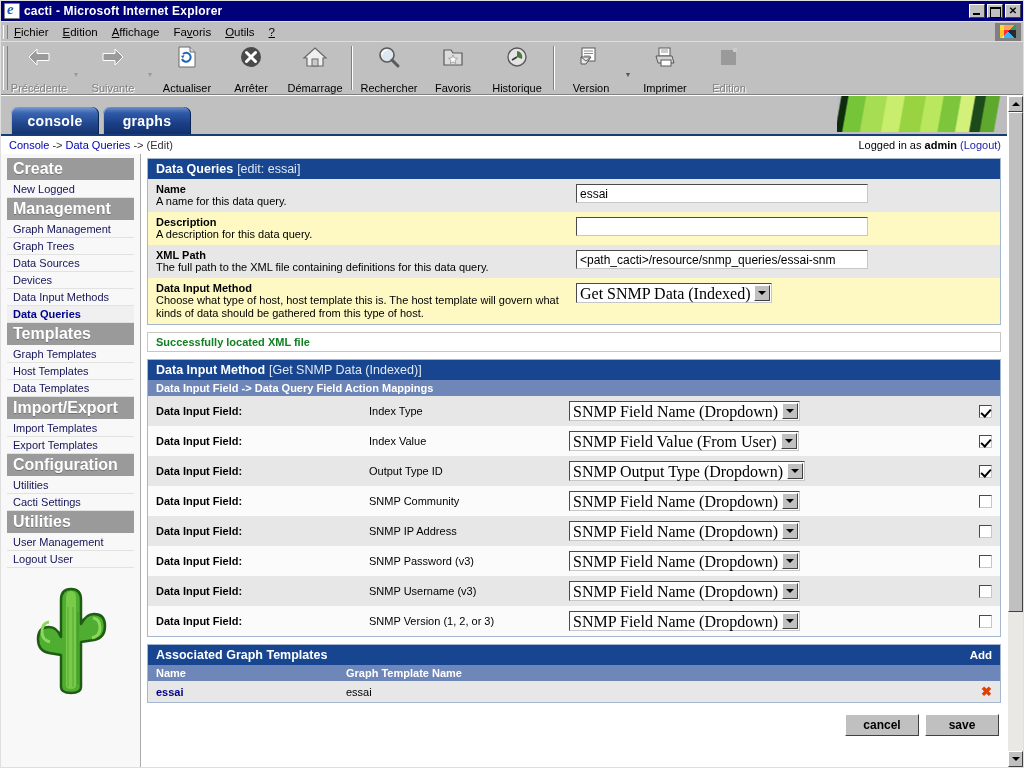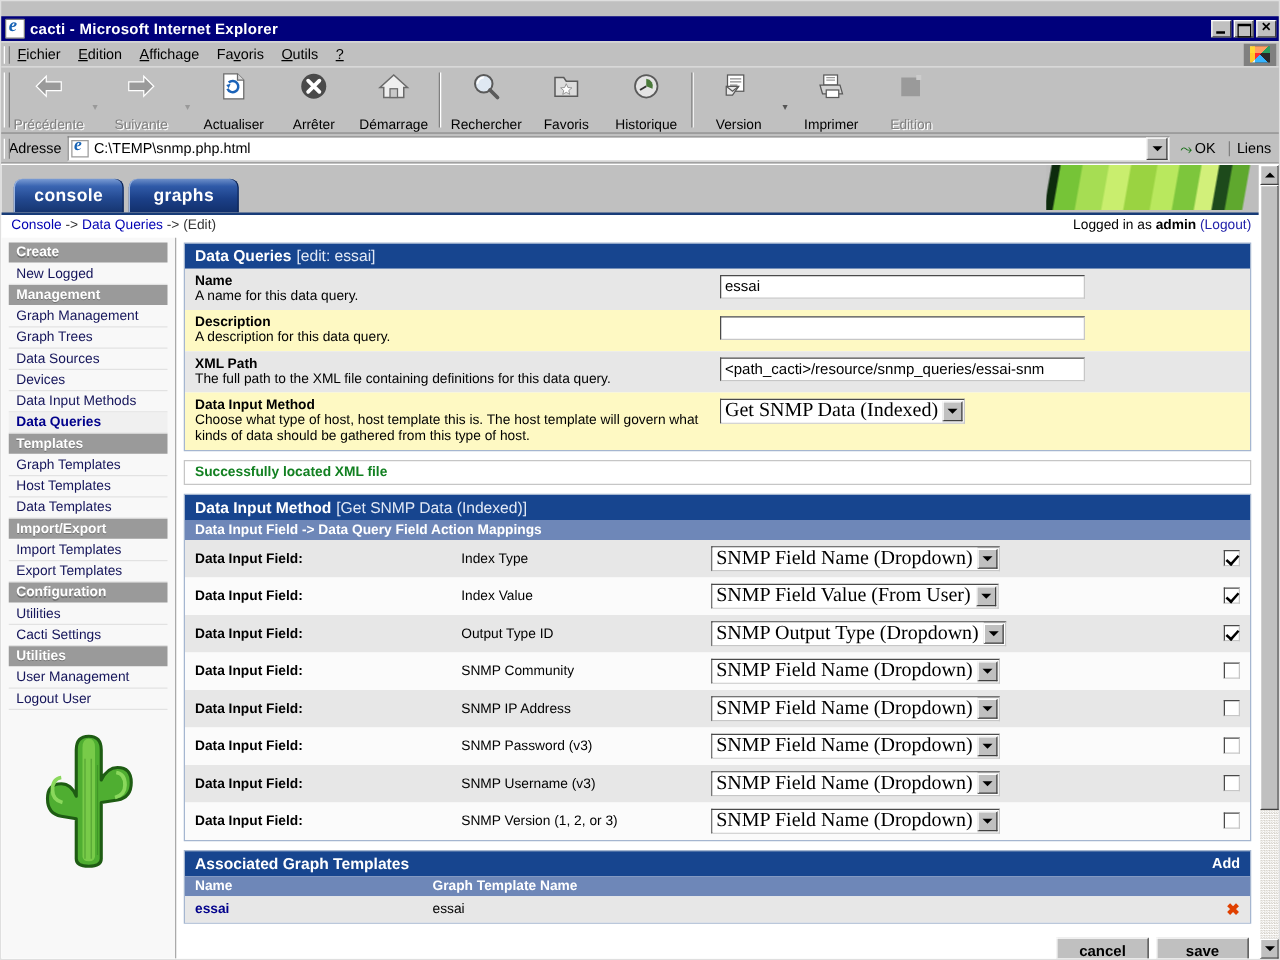--- a/index.html
+++ b/index.html
@@ -23,21 +23,20 @@
 
   
   .titlebar {
     height: 20px;
     background: linear-gradient(90deg, #0a246a 0%, #0a246a 60%, #1c4fa8 100%);
     background: #00007b;
     display: flex; align-items: center;
     padding: 0 2px 0 3px;
     color: #fff;
     flex: 0 0 auto;
-    margin-top: 12px;
   }
   .titlebar-icon {
     width: 16px; height: 16px;
     background: #fff;
     border: 1px solid #7f7f7f;
     margin-right: 4px;
     position: relative;
     flex: 0 0 auto;
     border-radius: 1px;
     overflow: hidden;
@@ -301,21 +300,21 @@
     background: #f8f8f8;
     border-right: 1px solid #aaa;
     padding: 4px 6px 0 6px;
     overflow: hidden;
     position: relative;
   }
   .side-header {
     background: #9a9a9a;
     color: #fff;
     font-weight: bold;
-    font-size: 11px;
+    font-size: 16px;
     padding: 2px 6px;
     margin-bottom: 1px;
     text-shadow: 0 1px 0 rgba(0,0,0,.25);
   }
   .side-link {
     display: block;
     font-size: 11px;
     color: #14145a;
     padding: 2px 6px;
     border-bottom: 1px solid #e2e2e2;
@@ -680,35 +679,20 @@
       <div class="tb-icon">
         <svg width="24" height="22" viewBox="0 0 24 22">
             <rect x="4" y="4" width="15" height="15" fill="#9a9a9a"></rect>
             <rect x="16" y="2" width="4" height="4" fill="#cccccc"></rect>
           </svg>
       </div>
       <div class="tb-label">Edition</div>
     </div>
   </div>
 
-  <div class="addressbar">
-    <div class="addr-label">Adresse</div>
-    <div class="addr-input-wrap">
-      <div class="addr-ie-icon"></div>
-      <div class="addr-text">C:\TEMP\snmp.php.html</div>
-      <div class="addr-drop">
-          <div class="arrow-dn"></div>
-        </div>
-    </div>
-    <div class="addr-go">
-      <span class="go-arrow">⤳</span>
-      <span>OK</span>
-    </div>
-    <div class="addr-links">Liens</div>
-  </div>
 
   <div class="viewport">
     <div class="page">
 
       <div class="cacti-top">
         <div class="cacti-banner"></div>
         <div class="tab active">console</div>
         <div class="tab">graphs</div>
       </div>
 

